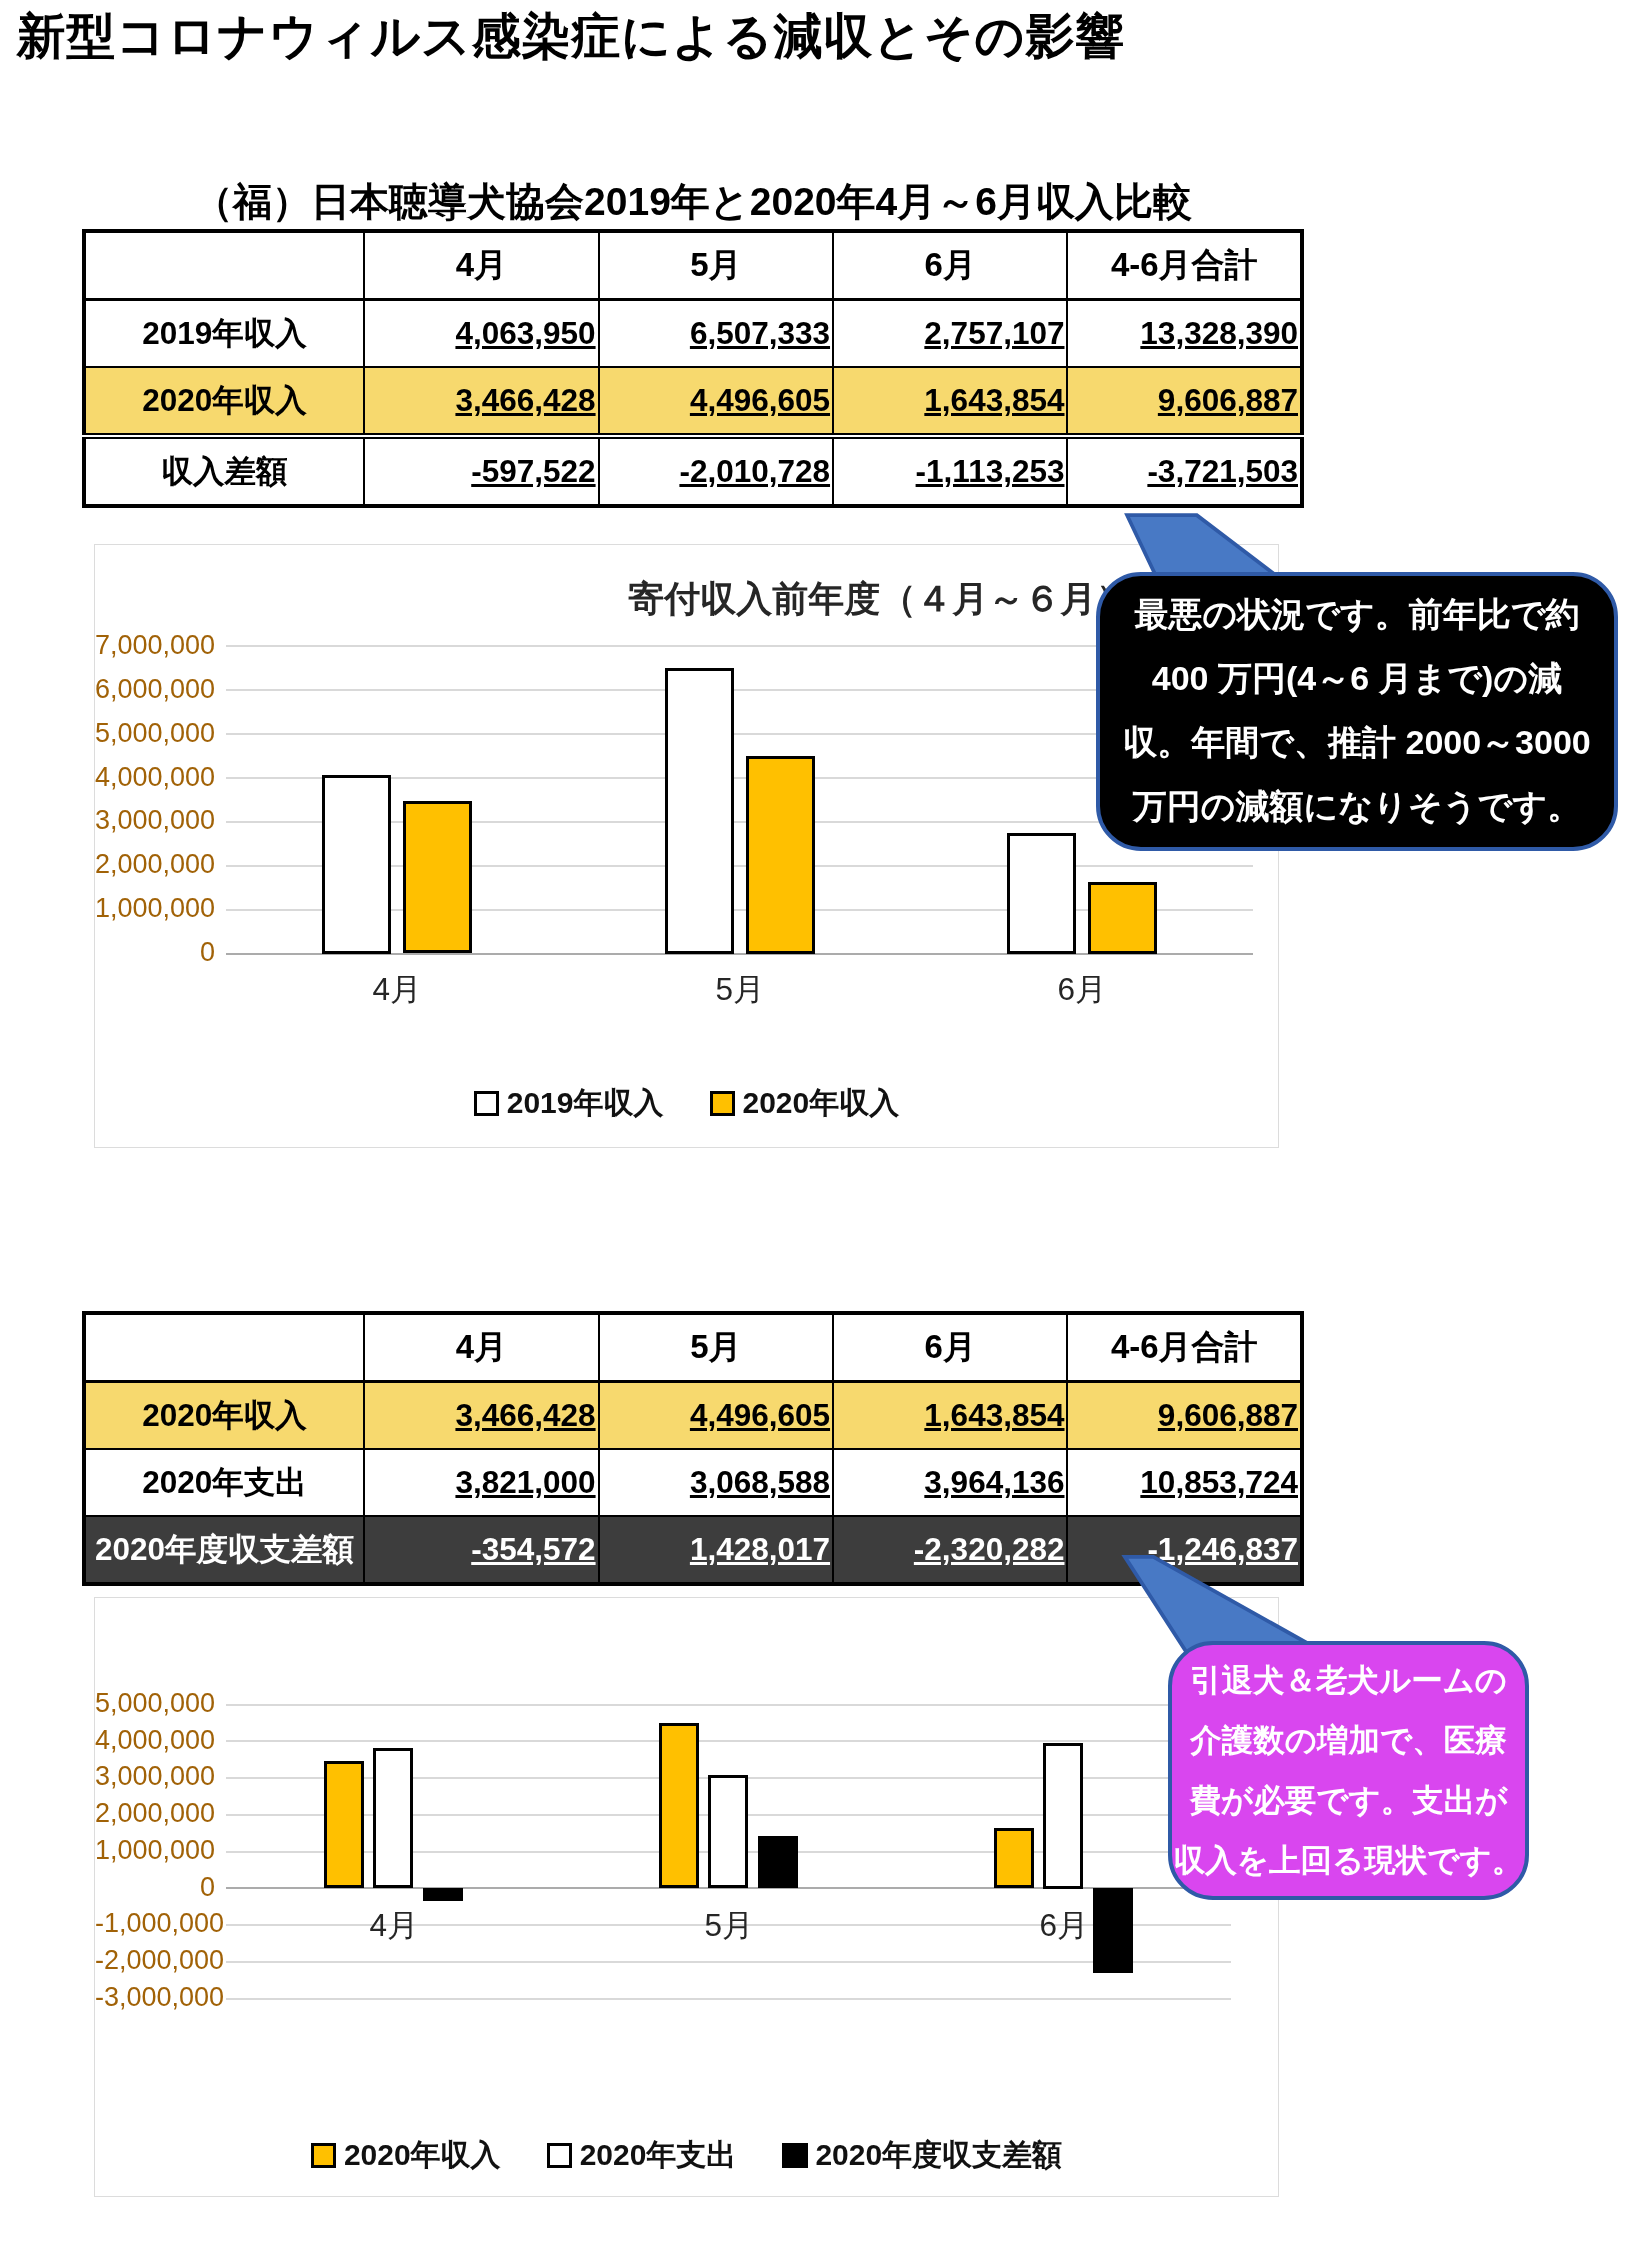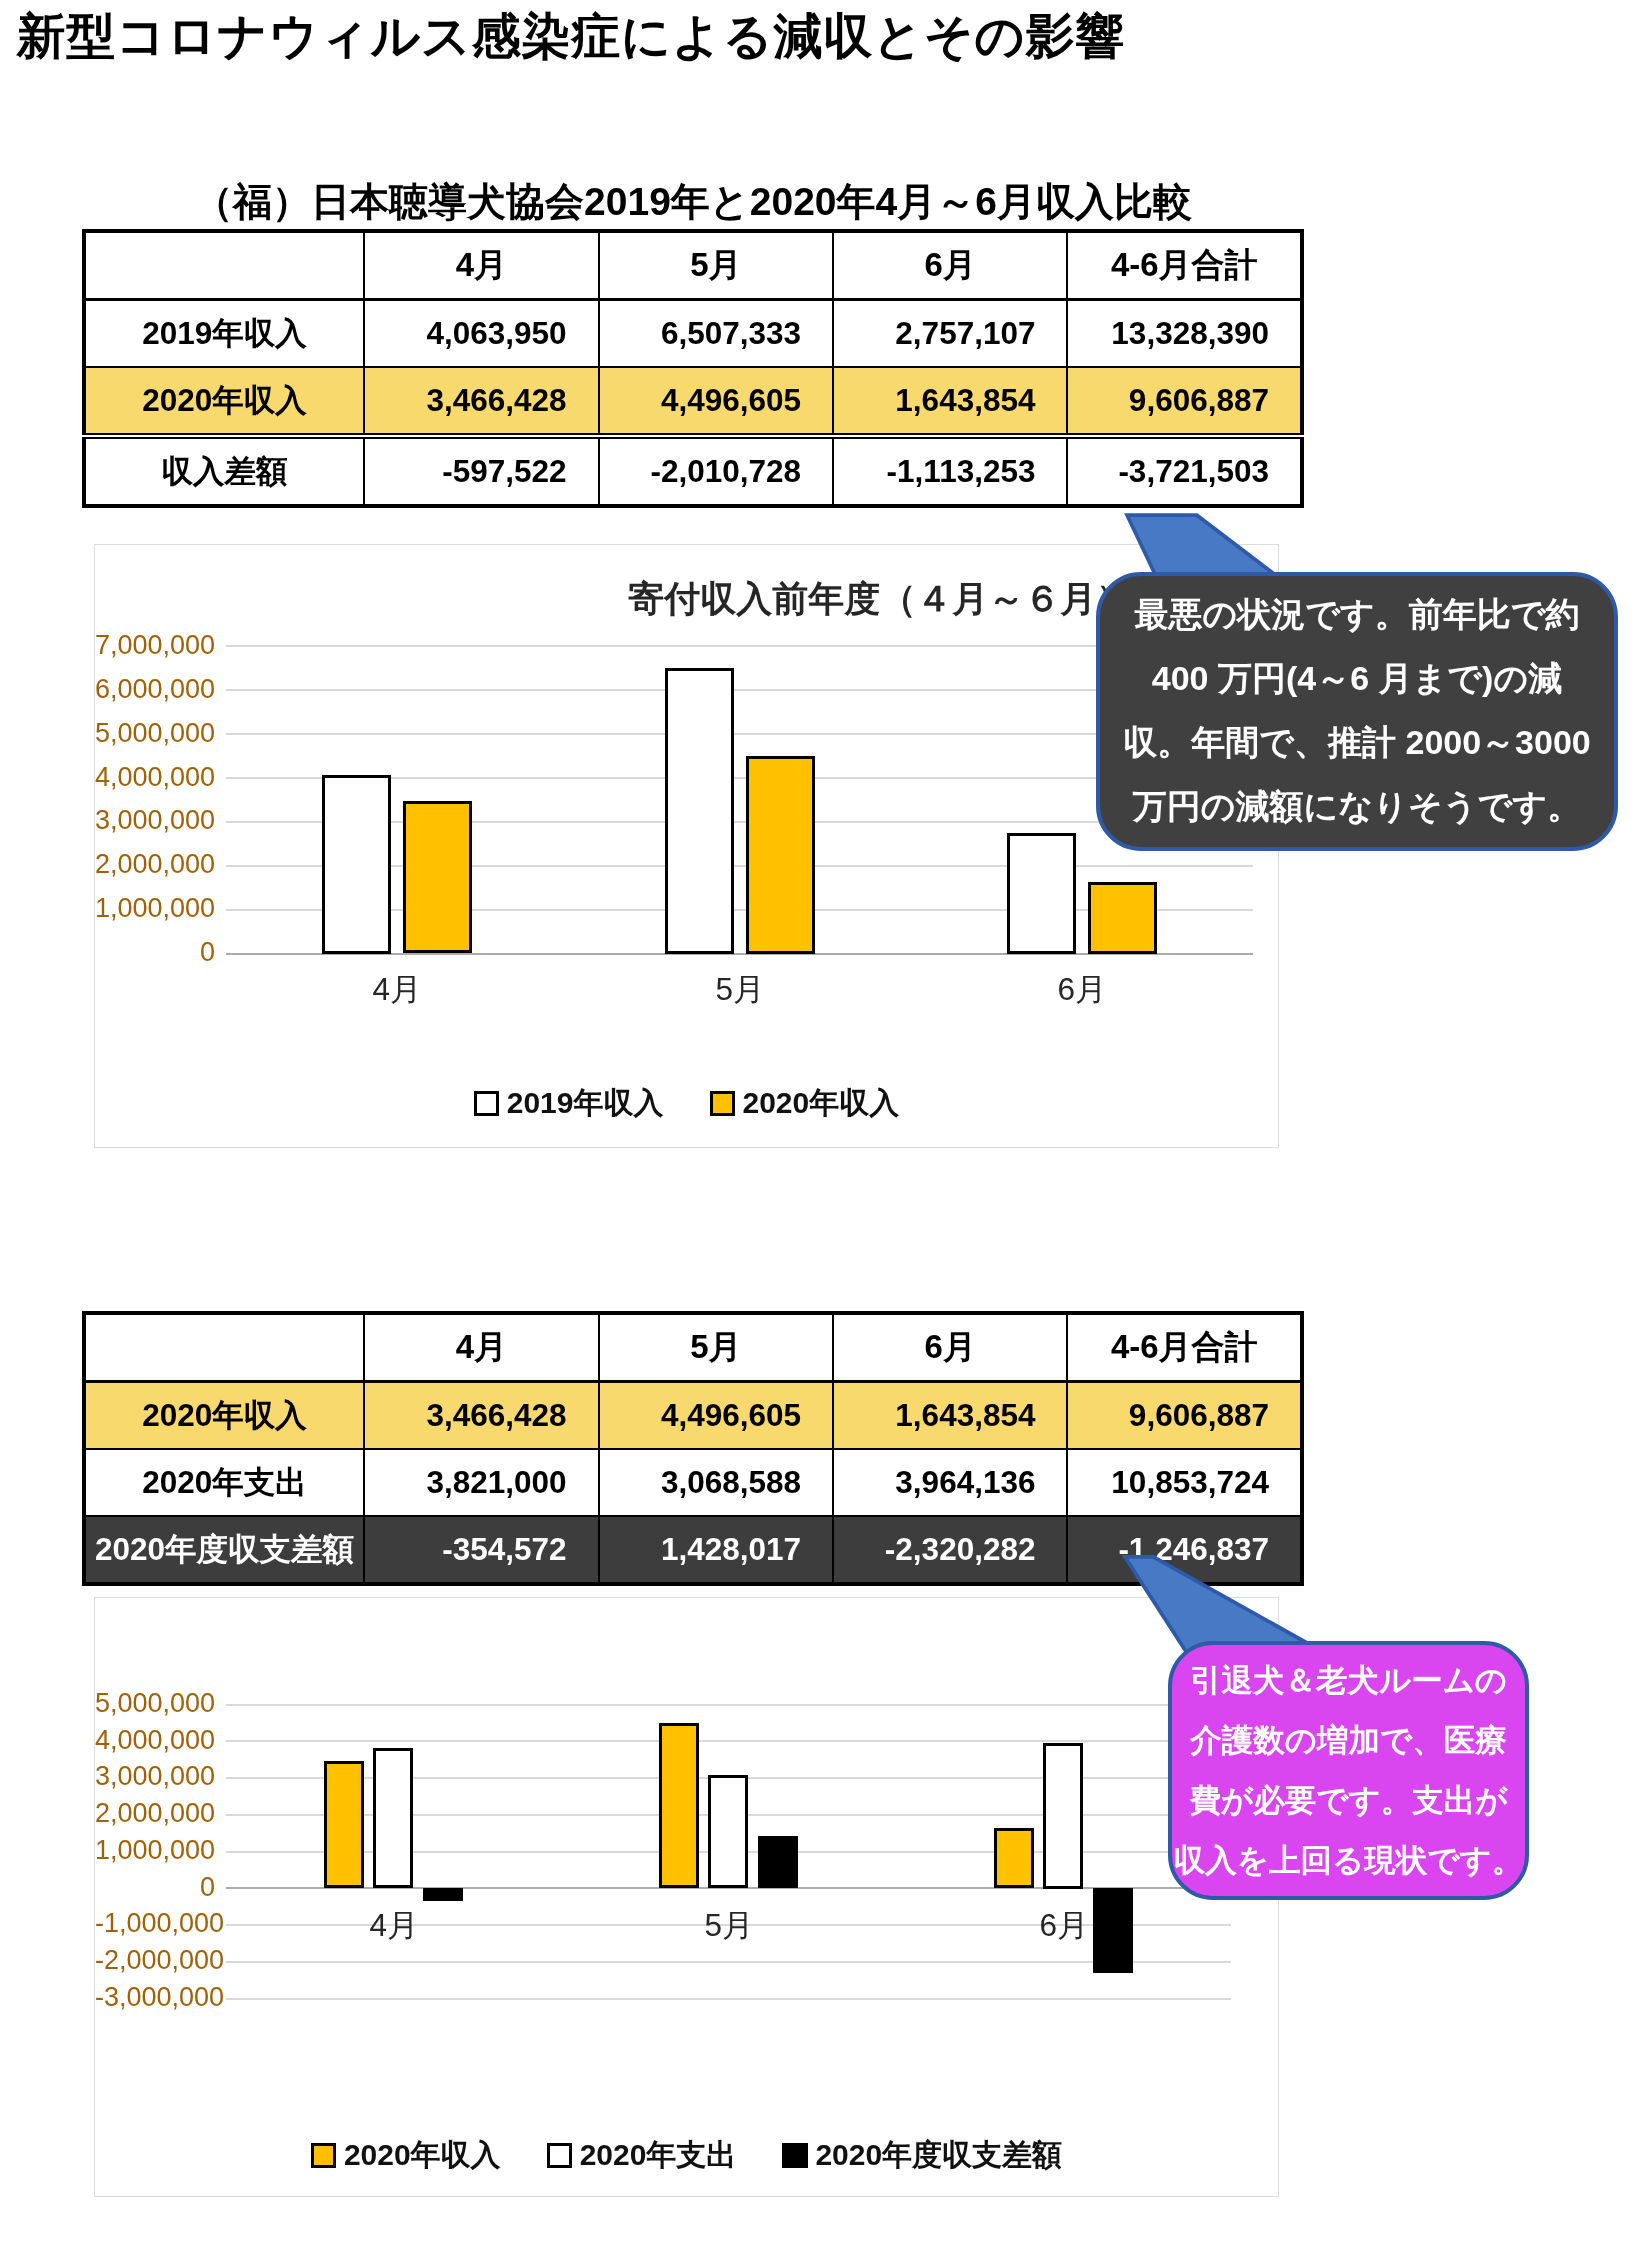--- a/index.html
+++ b/index.html
@@ -17,21 +17,21 @@
   .data-table{position:absolute;left:82px;width:1222px;border-collapse:collapse;
               table-layout:fixed;border:4.5px solid #000;}
   #table1{top:229px;}
   #table2{top:1311px;}
   .data-table td,.data-table th{border:2.2px solid #000;height:63px;font-size:31.5px;
               font-weight:700;background:#fff;color:#000;overflow:hidden;}
   .data-table th{font-size:33px;text-align:center;border-bottom:3.7px solid #000;}
   .data-table col.c-label{width:23%;}
   .data-table col.c-val{width:19.25%;}
   .cell-label{text-align:center;}
-  .cell-num{text-align:right;padding-right:31px;}
+  .cell-num{text-align:right;padding-right:2px;text-decoration:underline;}
   tr.row-yellow td{background:#F7D96E;}
   #table1 tr.row-yellow td{border-bottom:6.7px double #000;}
   tr.row-dark td{background:#3D3D3D;color:#ffffff;}
 
   .chart-box{position:absolute;background:#ffffff;border:1.5px solid #DCDCDC;box-sizing:border-box;}
   #chart1{left:94px;top:544px;width:1185px;height:604px;}
   #chart2{left:94px;top:1597px;width:1185px;height:600px;}
   .chart-title{position:absolute;left:0;width:100%;text-align:right;
                font-size:36px;font-weight:700;color:#262626;}
   #chart1 .chart-title{top:30px;}
@@ -230,21 +230,21 @@
       <div class="bar" style="left: 899px; width: 40px; top: 230px; height: 60px; background: rgb(255, 192, 0); border: 3px solid rgb(0, 0, 0);"></div>
       <div class="bar" style="left: 948px; width: 40px; top: 145px; height: 146px; background: rgb(255, 255, 255); border: 3px solid rgb(0, 0, 0);"></div>
       <div class="bar" style="left: 998px; width: 40px; top: 290px; height: 85px; background: rgb(0, 0, 0);"></div>
     </div>
 
   <svg class="tails" width="1640" height="2261" viewBox="0 0 2187 3015">
     <polygon id="tail1" points="1503,687 1596,687 1700,766 1550,786" fill="#4879C5" stroke="#2F5AA7" stroke-width="5"></polygon>
     <polygon id="tail2" points="1500,2076 1538,2076 1752,2196 1606,2240" fill="#4879C5" stroke="#2F5AA7" stroke-width="5"></polygon>
   </svg>
 
-  <div class="callout" id="callout1" style="background: #404040; border-color: rgb(47, 90, 167);">最悪の状況です。前年比で約
+  <div class="callout" id="callout1" style="background: #000000; border-color: rgb(47, 90, 167);">最悪の状況です。前年比で約
 400 万円(4～6 月まで)の減
 収。年間で、推計 2000～3000
 万円の減額になりそうです。</div>
   <div class="callout" id="callout2" style="background: #d946ef; border-color: rgb(47, 90, 167);">引退犬＆老犬ルームの
 介護数の増加で、医療
 費が必要です。支出が
 収入を上回る現状です。</div>
 
 </div>
 

